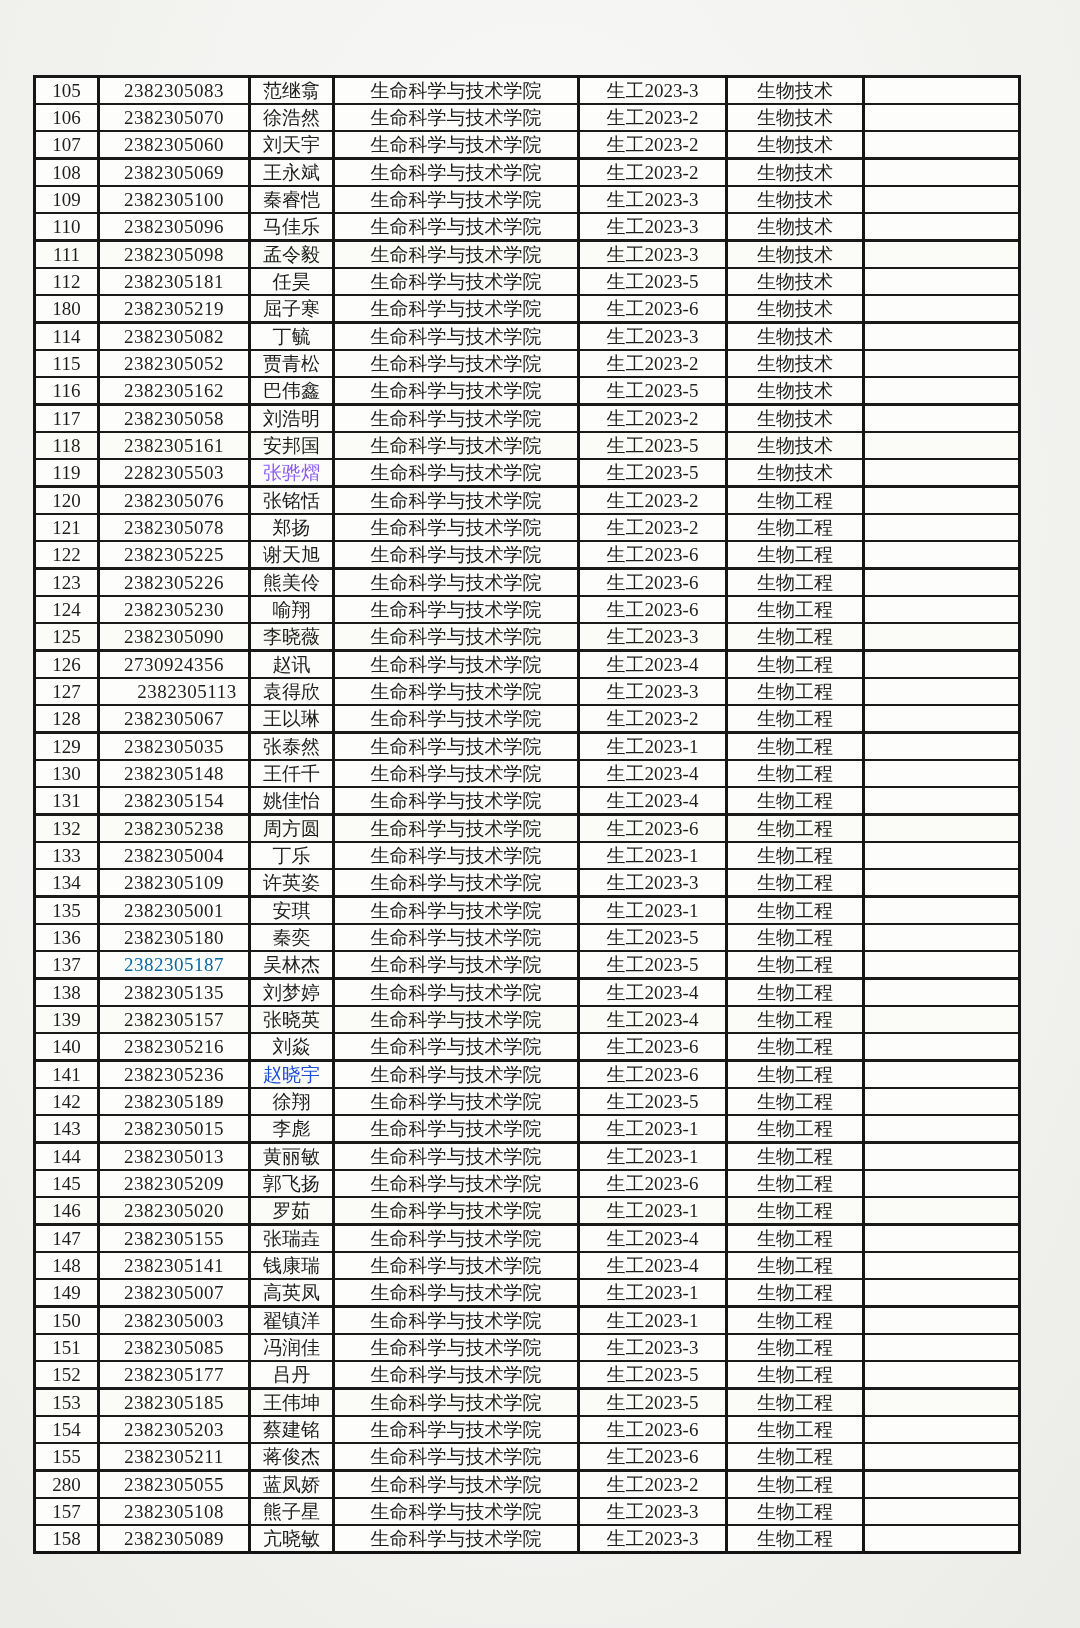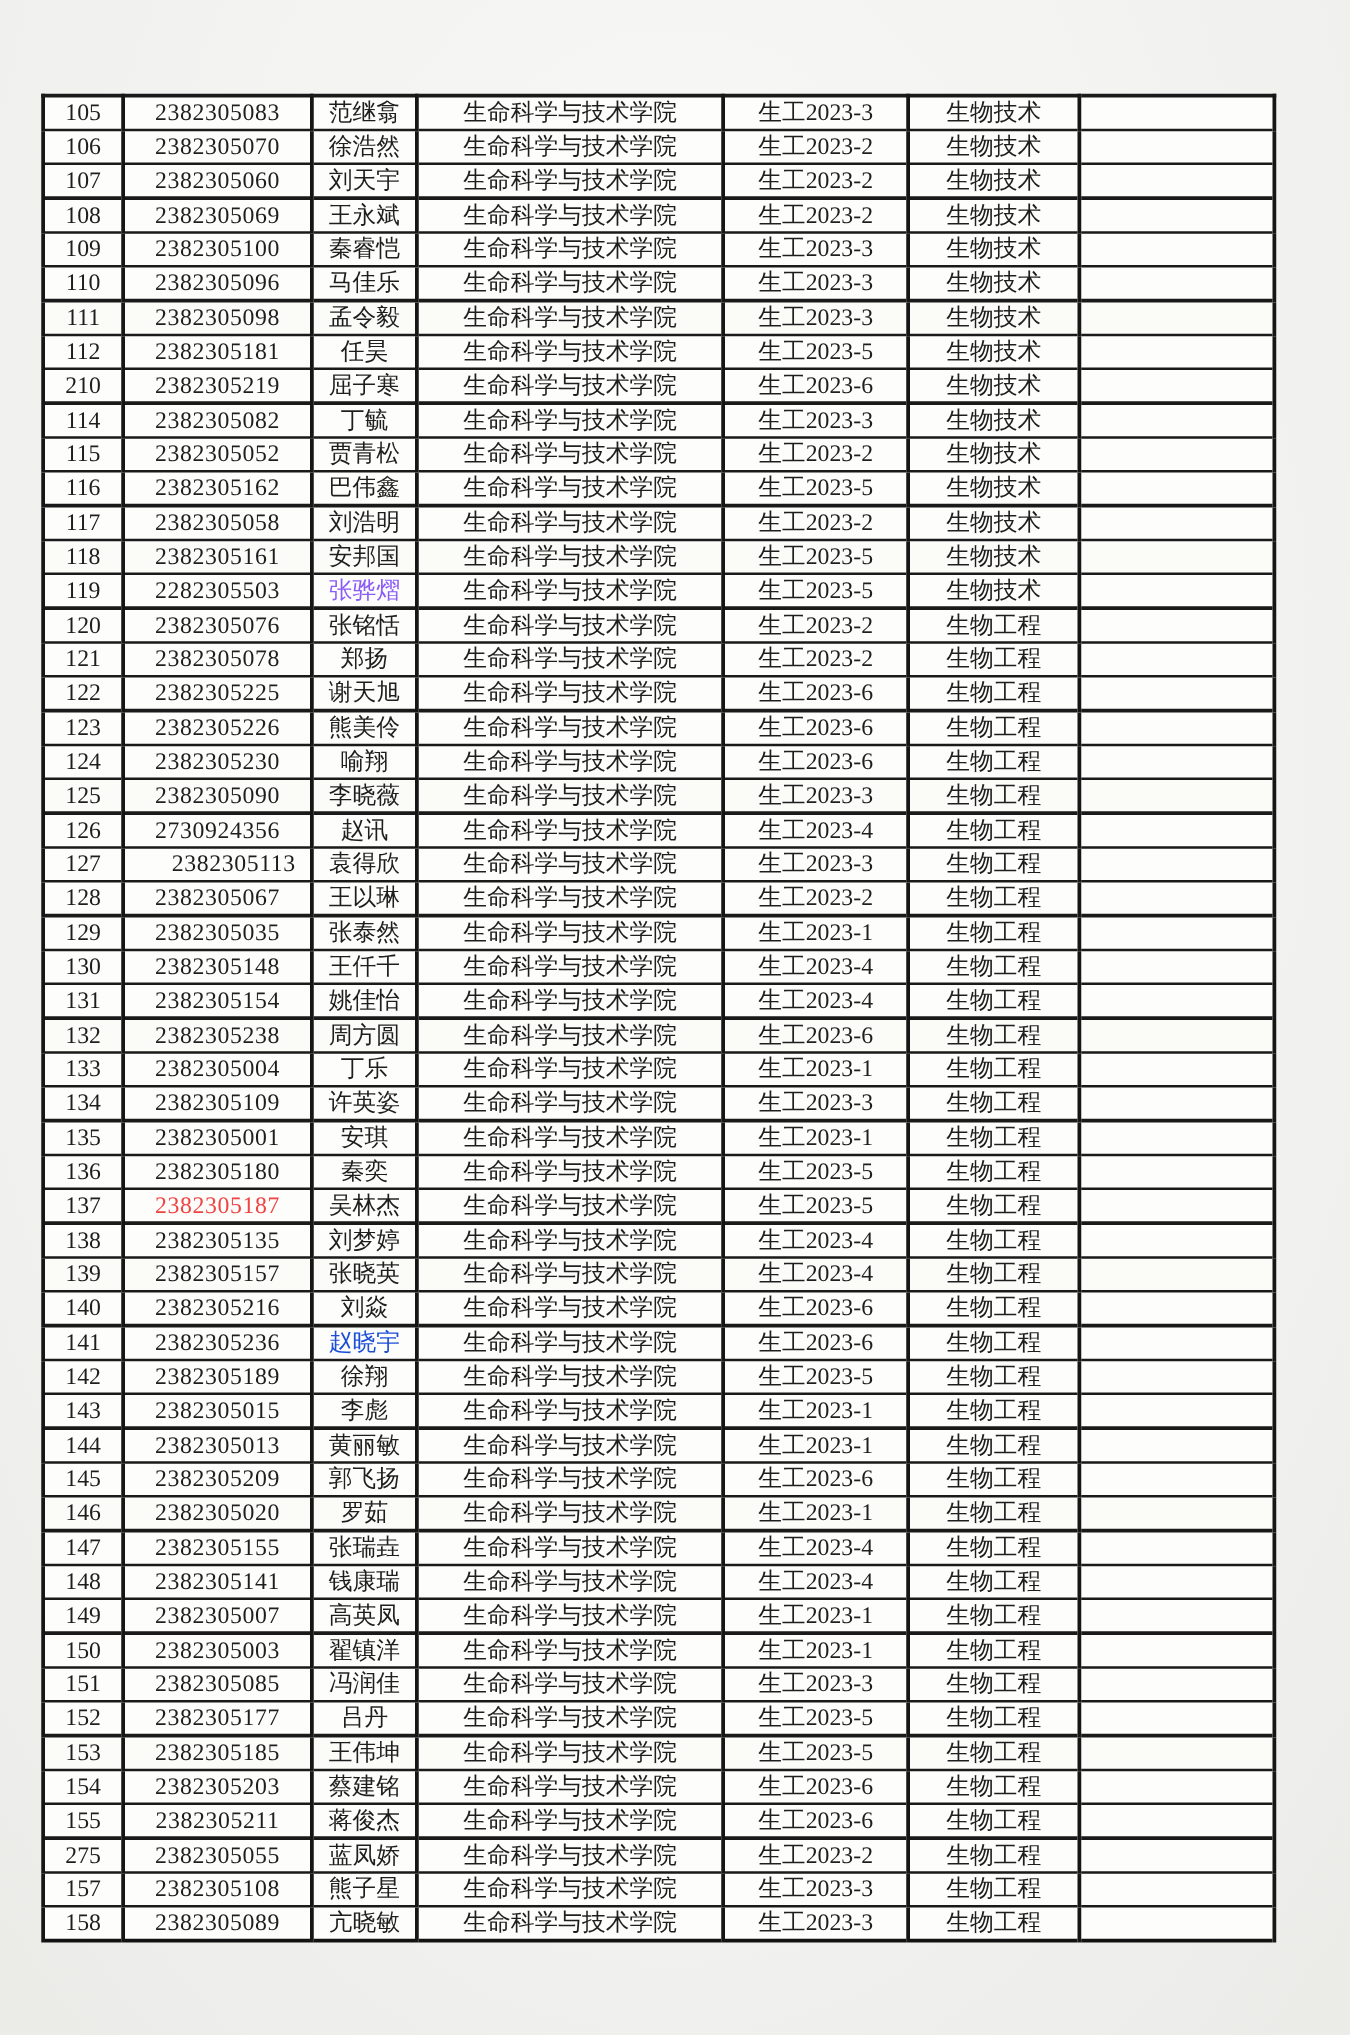--- a/index.html
+++ b/index.html
@@ -135,21 +135,21 @@
         <tr>
     <td class="c-no" style="color: rgb(30, 30, 30);">112</td>
     <td class="c-id" style="color: rgb(30, 30, 30);">2382305181</td>
     <td class="c-name" style="color: rgb(30, 30, 30);">任昊</td>
     <td class="c-college" style="color: rgb(30, 30, 30);">生命科学与技术学院</td>
     <td class="c-class" style="color: rgb(30, 30, 30);">生工2023-5</td>
     <td class="c-major" style="color: rgb(30, 30, 30);">生物技术</td>
     <td class="c-remark" style="color: rgb(30, 30, 30);"></td>
   </tr>
         <tr>
-    <td class="c-no" style="color: rgb(30, 30, 30);">210</td>
+    <td class="c-no" style="color: rgb(30, 30, 30);">180</td>
     <td class="c-id" style="color: rgb(30, 30, 30);">2382305219</td>
     <td class="c-name" style="color: rgb(30, 30, 30);">屈子寒</td>
     <td class="c-college" style="color: rgb(30, 30, 30);">生命科学与技术学院</td>
     <td class="c-class" style="color: rgb(30, 30, 30);">生工2023-6</td>
     <td class="c-major" style="color: rgb(30, 30, 30);">生物技术</td>
     <td class="c-remark" style="color: rgb(30, 30, 30);"></td>
   </tr>
         <tr>
     <td class="c-no" style="color: rgb(30, 30, 30);">114</td>
     <td class="c-id" style="color: rgb(30, 30, 30);">2382305082</td>
@@ -352,21 +352,21 @@
     <td class="c-no" style="color: rgb(30, 30, 30);">136</td>
     <td class="c-id" style="color: rgb(30, 30, 30);">2382305180</td>
     <td class="c-name" style="color: rgb(30, 30, 30);">秦奕</td>
     <td class="c-college" style="color: rgb(30, 30, 30);">生命科学与技术学院</td>
     <td class="c-class" style="color: rgb(30, 30, 30);">生工2023-5</td>
     <td class="c-major" style="color: rgb(30, 30, 30);">生物工程</td>
     <td class="c-remark" style="color: rgb(30, 30, 30);"></td>
   </tr>
         <tr>
     <td class="c-no" style="color: rgb(30, 30, 30);">137</td>
-    <td class="c-id" style="color: #ef4444; font-family: Liberation Serif, serif;">2382305187</td>
+    <td class="c-id" style="color: #0369a1; font-family: Liberation Serif, serif;">2382305187</td>
     <td class="c-name" style="color: rgb(30, 30, 30);">吴林杰</td>
     <td class="c-college" style="color: rgb(30, 30, 30);">生命科学与技术学院</td>
     <td class="c-class" style="color: rgb(30, 30, 30);">生工2023-5</td>
     <td class="c-major" style="color: rgb(30, 30, 30);">生物工程</td>
     <td class="c-remark" style="color: rgb(30, 30, 30);"></td>
   </tr>
         <tr>
     <td class="c-no" style="color: rgb(30, 30, 30);">138</td>
     <td class="c-id" style="color: rgb(30, 30, 30);">2382305135</td>
     <td class="c-name" style="color: rgb(30, 30, 30);">刘梦婷</td>
@@ -522,21 +522,21 @@
         <tr>
     <td class="c-no" style="color: rgb(30, 30, 30);">155</td>
     <td class="c-id" style="color: rgb(30, 30, 30);">2382305211</td>
     <td class="c-name" style="color: rgb(30, 30, 30);">蒋俊杰</td>
     <td class="c-college" style="color: rgb(30, 30, 30);">生命科学与技术学院</td>
     <td class="c-class" style="color: rgb(30, 30, 30);">生工2023-6</td>
     <td class="c-major" style="color: rgb(30, 30, 30);">生物工程</td>
     <td class="c-remark" style="color: rgb(30, 30, 30);"></td>
   </tr>
         <tr>
-    <td class="c-no" style="color: rgb(30, 30, 30);">275</td>
+    <td class="c-no" style="color: rgb(30, 30, 30);">280</td>
     <td class="c-id" style="color: rgb(30, 30, 30);">2382305055</td>
     <td class="c-name" style="color: rgb(30, 30, 30);">蓝凤娇</td>
     <td class="c-college" style="color: rgb(30, 30, 30);">生命科学与技术学院</td>
     <td class="c-class" style="color: rgb(30, 30, 30);">生工2023-2</td>
     <td class="c-major" style="color: rgb(30, 30, 30);">生物工程</td>
     <td class="c-remark" style="color: rgb(30, 30, 30);"></td>
   </tr>
         <tr>
     <td class="c-no" style="color: rgb(30, 30, 30);">157</td>
     <td class="c-id" style="color: rgb(30, 30, 30);">2382305108</td>

